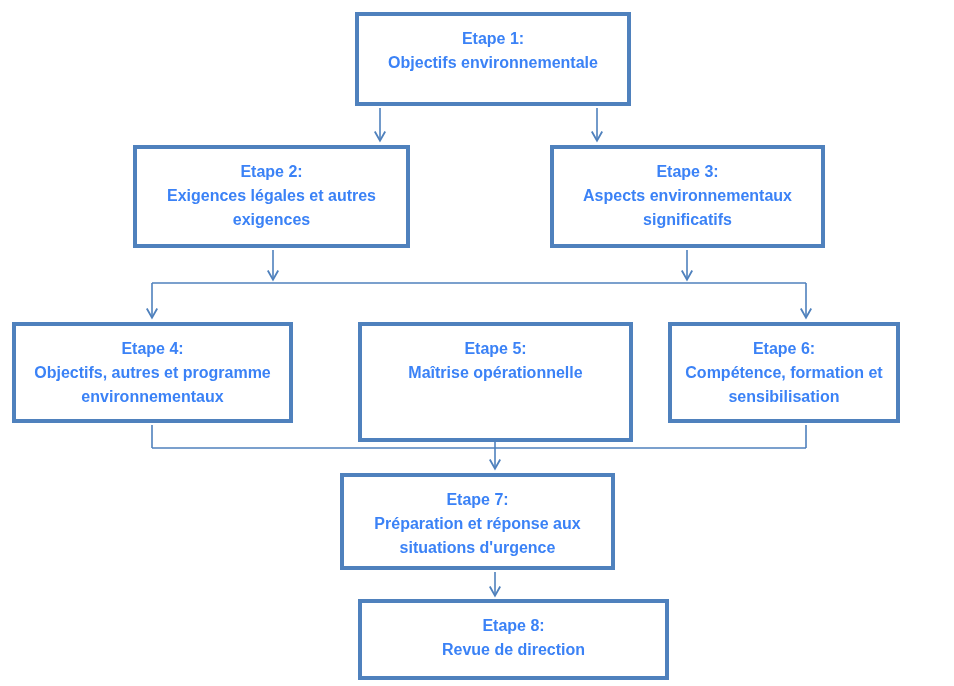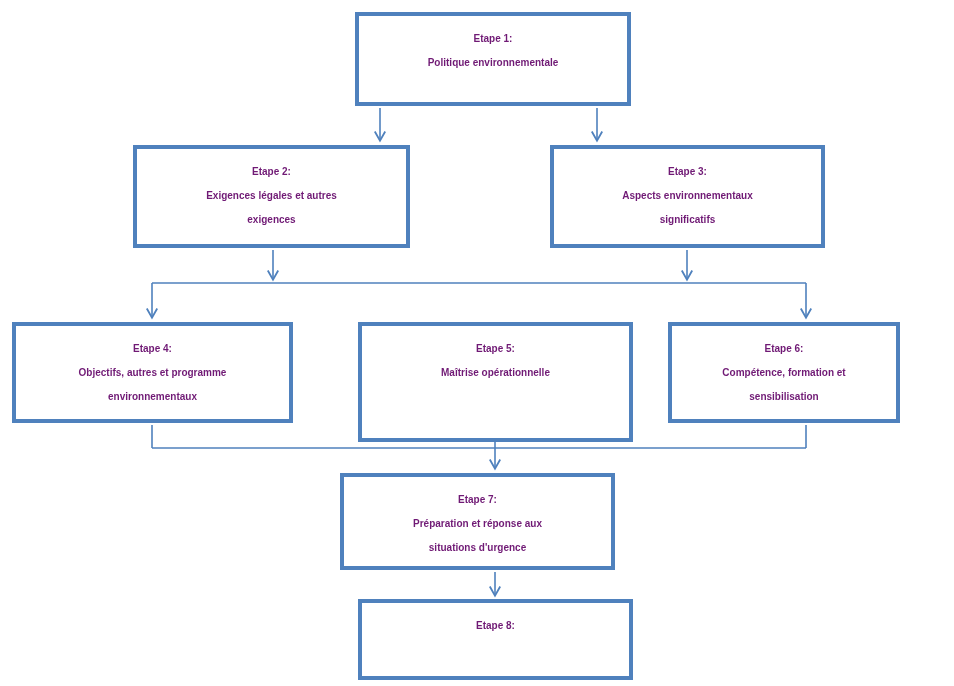--- a/index.html
+++ b/index.html
@@ -25,23 +25,23 @@
   .box {
     position: absolute;
     box-sizing: border-box;
     border: 4px solid #4f81bd;
     background: #ffffff;
     text-align: center;
     padding: 11px 6px 0 6px;
   }
   .box-title,
   .box-text {
-    font-size: 10px;
+    font-size: 16px;
     font-weight: bold;
-    color: #701a75;
+    color: #3b82f6;
     line-height: 24px;
     white-space: pre-line;
   }
 </style>
 </head>
 <body>
 
 <div class="canvas">
 
   <svg class="connectors" width="954" height="686" viewBox="0 0 954 686">
@@ -61,21 +61,21 @@
       <path d="M152,425 L152,448"></path>
       <path d="M806,425 L806,448"></path>
       <path d="M152,448 L806,448"></path>
       <path d="M495,424 L495,468" marker-end="url(#arrowhead)"></path>
       <path d="M495,572 L495,595" marker-end="url(#arrowhead)"></path>
     </g>
   </svg>
 
   <div class="box" style="left:355px; top:12px; width:276px; height:94px;">
     <div class="box-title">Etape 1:</div>
-    <div class="box-text">Politique environnementale</div>
+    <div class="box-text">Objectifs environnementale</div>
   </div>
 
   <div class="box" style="left:133px; top:145px; width:277px; height:103px;">
     <div class="box-title">Etape 2:</div>
     <div class="box-text">Exigences légales et autres
 exigences</div>
   </div>
 
   <div class="box" style="left:550px; top:145px; width:275px; height:103px;text-align:center;">
     <div class="box-title">Etape 3:</div>
@@ -99,17 +99,18 @@
     <div class="box-text">Compétence, formation et
 sensibilisation</div>
   </div>
 
   <div class="box" style="left:340px; top:473px; width:275px; height:97px;">
     <div class="box-title">Etape 7:</div>
     <div class="box-text">Préparation et réponse aux
 situations d'urgence</div>
   </div>
 
-  <div class="box" style="left:358px; top:599px; width:275px; height:81px;">
+  <div class="box" style="left:358px; top:599px; width:311px; height:81px;">
     <div class="box-title">Etape 8:</div>
+    <div class="box-text">Revue de direction</div>
   </div>
 
 </div>
 
 </body></html>

